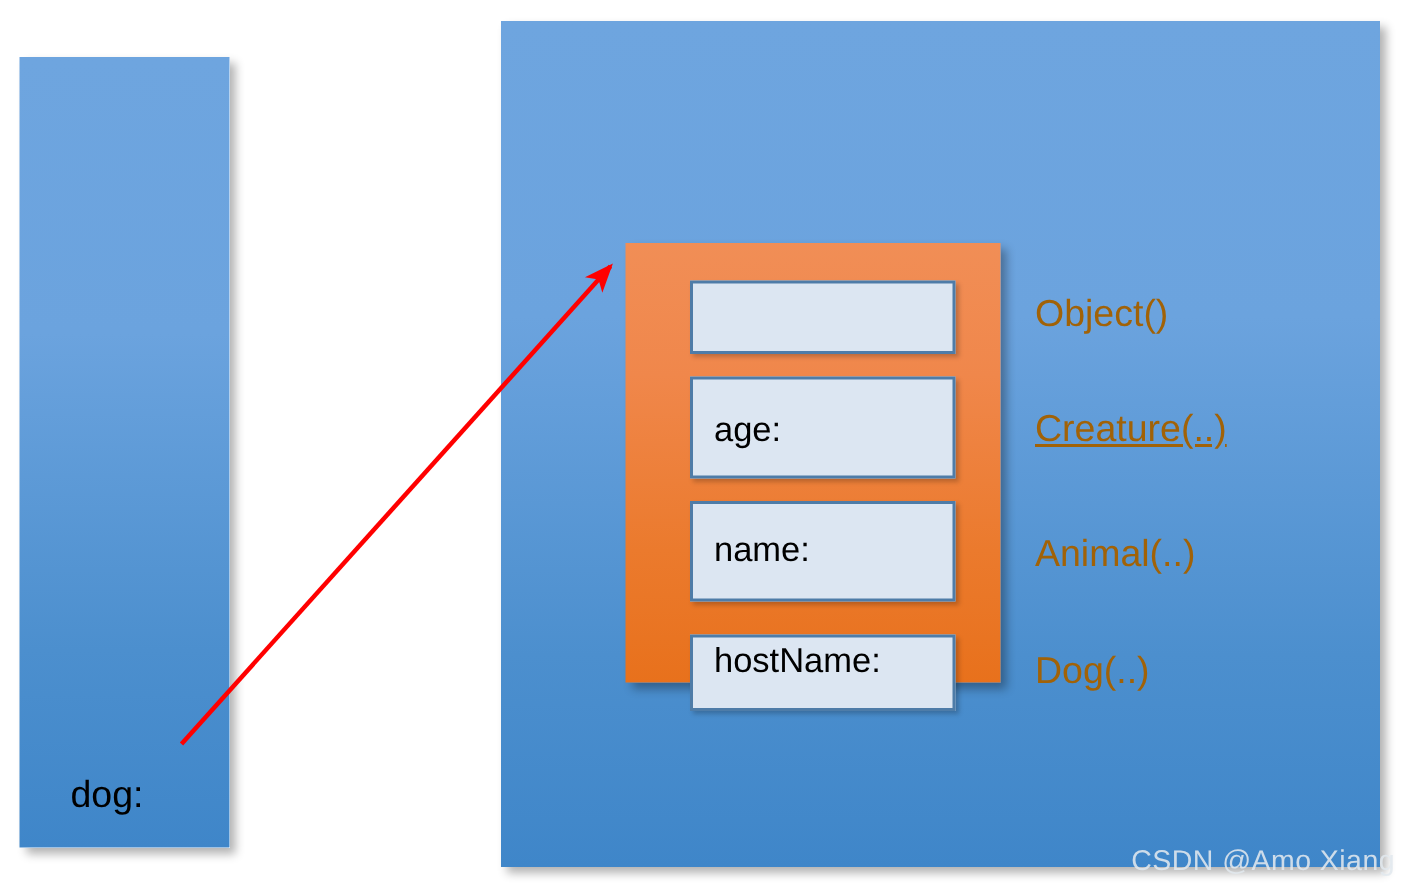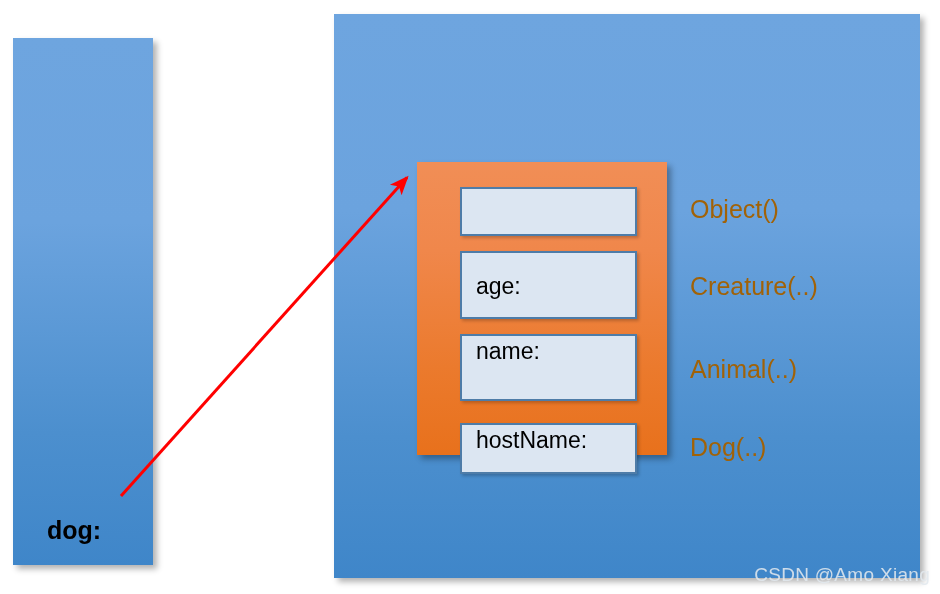--- a/index.html
+++ b/index.html
@@ -38,21 +38,20 @@
 
   
   #stack-var-label {
     position: absolute;
     left: 47px;
     top: 515px;
     font-size: 25px;
     color: #000000;
     white-space: nowrap;
     line-height: 1.2;
-    font-weight: bold;
   }
 
   
   #object-box {
     position: absolute;
     left: 417px;
     top: 162px;
     width: 250px;
     height: 293px;
     background: linear-gradient(to bottom, #F18E56 0%, #F0874B 30%, #EB7A2D 70%, #E8711C 100%);
@@ -79,35 +78,35 @@
     white-space: nowrap;
   }
   
   #member-box-0 { top: 25px;  height: 49px; }
   #member-box-1 { top: 89px;  height: 68px; }
   #member-box-2 { top: 172px; height: 67px; }
   #member-box-3 { top: 261px; height: 51px; }
 
   #member-box-0 .fields { padding-top: 10px; }
   #member-box-1 .fields { padding-top: 18px; }
-  #member-box-2 .fields { padding-top: 0; }
+  #member-box-2 .fields { padding-top: 15px; }
   #member-box-3 .fields { }
 
   
   .ctor-label {
     position: absolute;
     left: 658px;
     font-size: 25px;
     color: #a16207;
     white-space: nowrap;
     line-height: 1;
     margin-left: 32px;
   }
   #ctor-label-0 { top: 197px; }
-  #ctor-label-1 { top: 274px; }
+  #ctor-label-1 { top: 274px; text-decoration: underline; }
   #ctor-label-2 { top: 357px; }
   #ctor-label-3 { top: 435px; }
 
   
   #reference-arrow {
     position: absolute;
     left: 0;
     top: 0;
     width: 940px;
     height: 594px;

